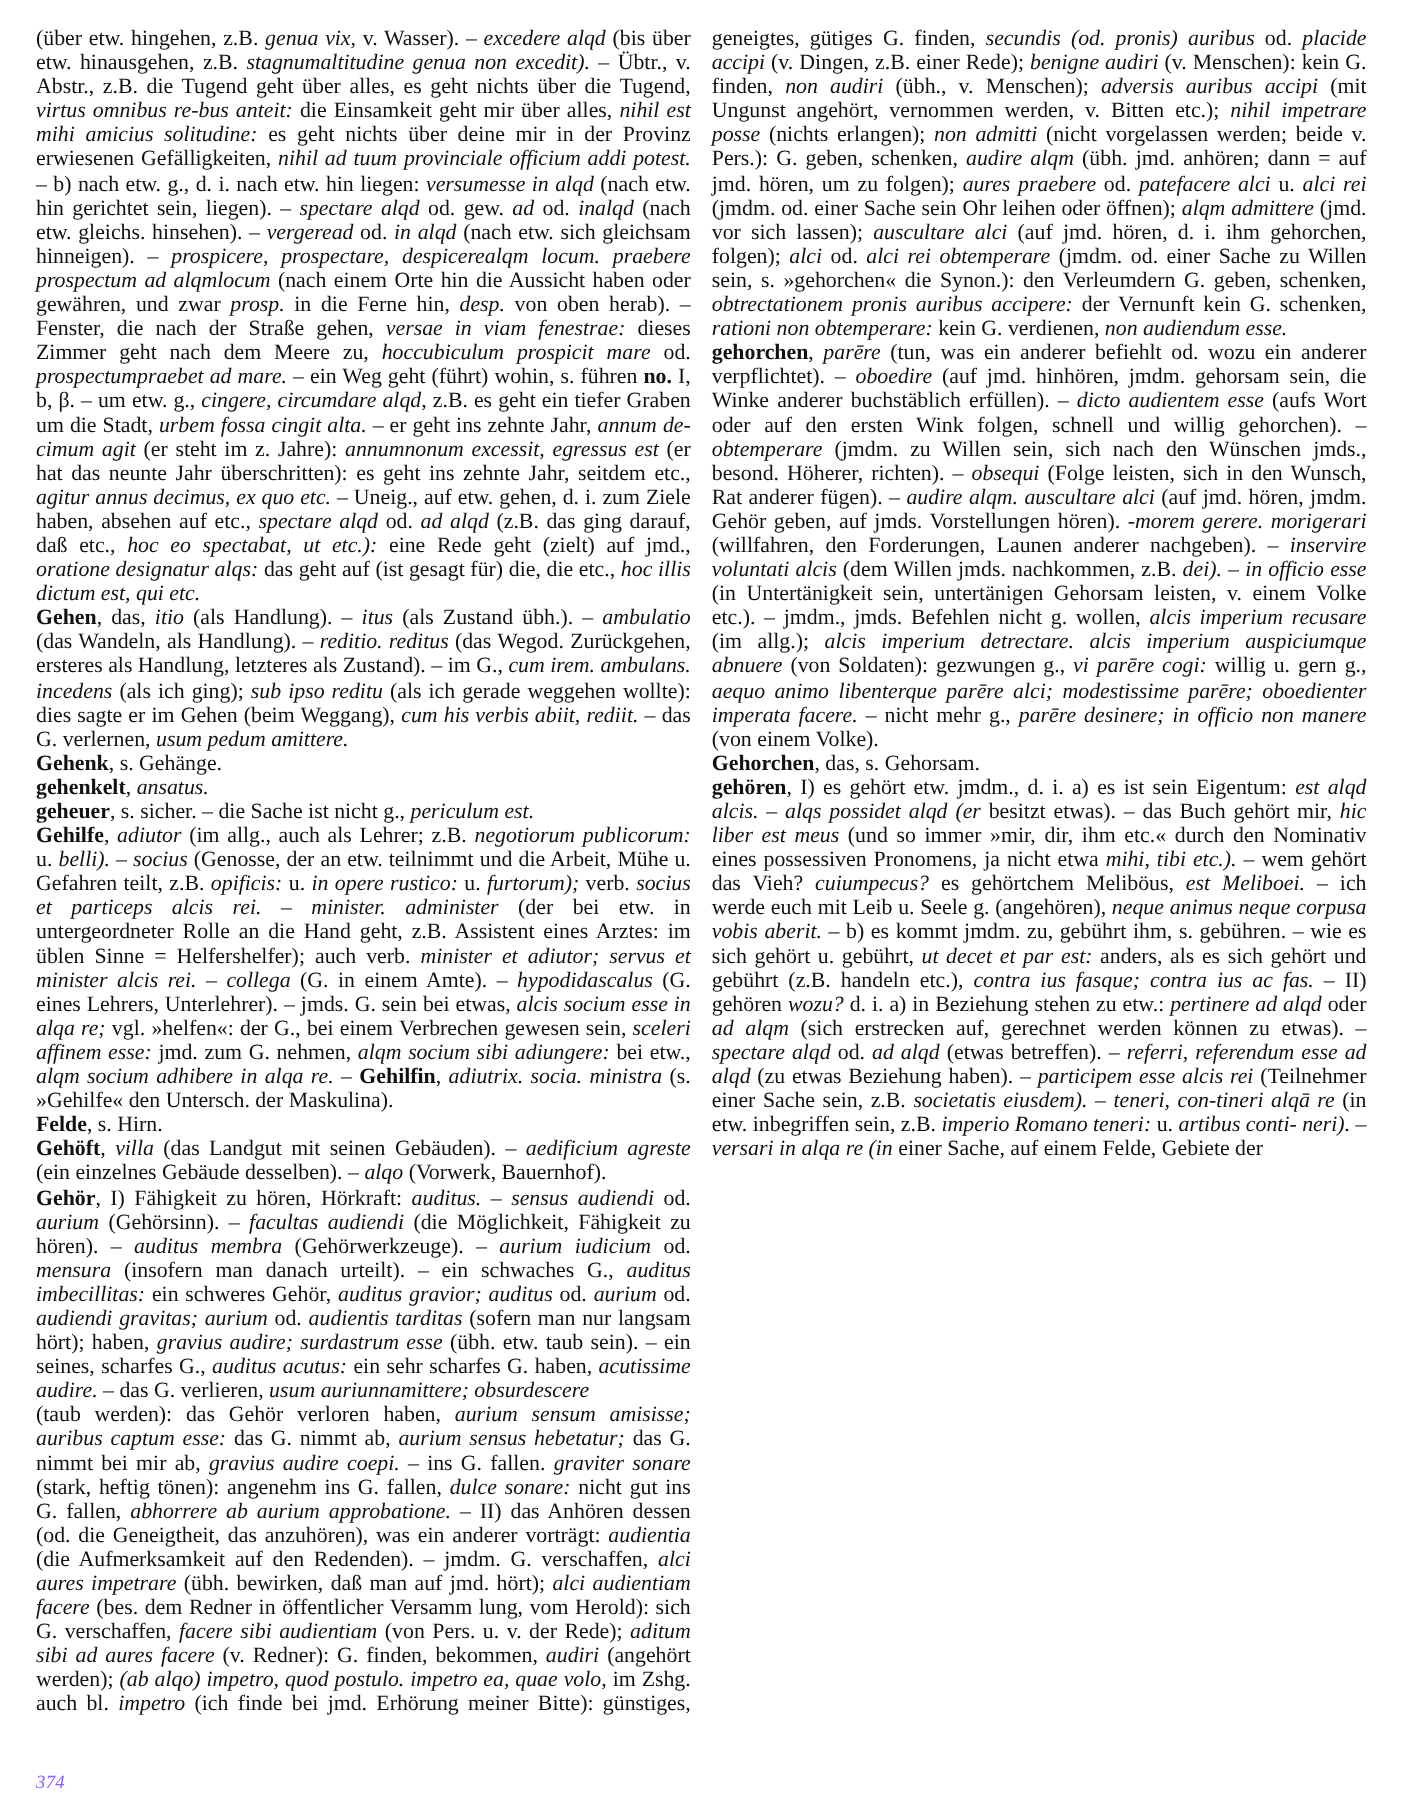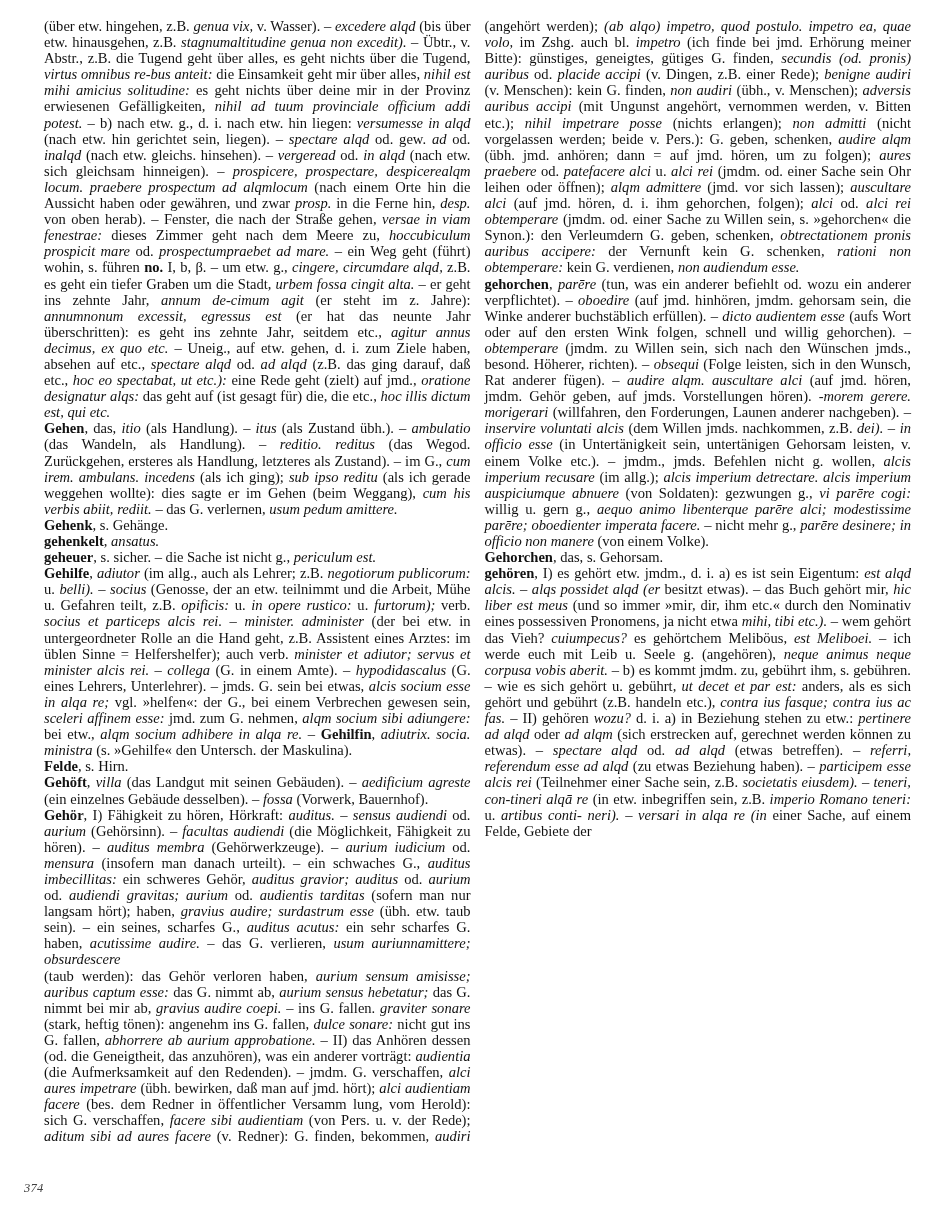--- a/index.html
+++ b/index.html
@@ -26,57 +26,56 @@
   .columns {
     column-count: 2;
     column-gap: 14px;
     column-fill: auto;
     height: 1140px;
     font-size: 14.55px;
     line-height: 16.1px;
     text-align: justify;
     text-justify: inter-word;
     hyphens: manual;
-    margin-left: 20px;
   }
   .entry {
     margin: 0;
     padding: 0;
     text-indent: 0;
     text-align: justify;
   }
   .entry + .entry { margin-top: 0; }
   b { font-weight: bold; }
   i { font-style: italic; }
   .pagenum {
     position: absolute;
     left: 24px;
     bottom: 14px;
     font-size: 12.5px;
     font-style: italic;
-    color: #404040;
+    color: #8b5cf6;
     letter-spacing: 0.2px;
   }
   
   .entry:last-child { }
 </style>
 </head>
 <body>
 
 <div class="page">
   <div class="columns">
 
     <div class="entry">(über etw. hingehen, z.B. <i>genua vix,</i> v. Wasser). – <i>excedere alqd</i> (bis über etw. hinausgehen, z.B. <i>stagnumaltitudine genua non excedit).</i> – Übtr., v. Abstr., z.B. die Tugend geht über alles, es geht nichts über die Tugend, <i>virtus omnibus re-bus anteit:</i> die Einsamkeit geht mir über alles, <i>nihil est mihi amicius solitudine:</i> es geht nichts über deine mir in der Provinz erwiesenen Gefälligkeiten, <i>nihil ad tuum provinciale officium addi potest.</i> – b) nach etw. g., d. i. nach etw. hin liegen: <i>versumesse in alqd</i> (nach etw. hin gerichtet sein, liegen). – <i>spectare alqd</i> od. gew. <i>ad</i> od. <i>inalqd</i> (nach etw. gleichs. hinsehen). – <i>vergeread</i> od. <i>in alqd</i> (nach etw. sich gleichsam hinneigen). – <i>prospicere, prospectare, despicerealqm locum. praebere prospectum ad alqmlocum</i> (nach einem Orte hin die Aussicht haben oder gewähren, und zwar <i>prosp.</i> in die Ferne hin, <i>desp.</i> von oben herab). – Fenster, die nach der Straße gehen, <i>versae in viam fenestrae:</i> dieses Zimmer geht nach dem Meere zu, <i>hoccubiculum prospicit mare</i> od. <i>prospectumpraebet ad mare.</i> – ein Weg geht (führt) wohin, s. führen <b>no.</b> I, b, β. – um etw. g., <i>cingere, circumdare alqd,</i> z.B. es geht ein tiefer Graben um die Stadt, <i>urbem fossa cingit alta.</i> – er geht ins zehnte Jahr, <i>annum de-cimum agit</i> (er steht im z. Jahre): <i>annumnonum excessit, egressus est</i> (er hat das neunte Jahr überschritten): es geht ins zehnte Jahr, seitdem etc., <i>agitur annus decimus, ex quo etc.</i> – Uneig., auf etw. gehen, d. i. zum Ziele haben, absehen auf etc., <i>spectare alqd</i> od. <i>ad alqd</i> (z.B. das ging darauf, daß etc., <i>hoc eo spectabat, ut etc.):</i> eine Rede geht (zielt) auf jmd., <i>oratione designatur alqs:</i> das geht auf (ist gesagt für) die, die etc., <i>hoc illis dictum est, qui etc.</i></div>
     <div class="entry"><b>Gehen</b>, das, <i>itio</i> (als Handlung). – <i>itus</i> (als Zustand übh.). – <i>ambulatio</i> (das Wandeln, als Handlung). – <i>reditio. reditus</i> (das Wegod. Zurückgehen, ersteres als Handlung, letzteres als Zustand). – im G., <i>cum irem. ambulans. incedens</i> (als ich ging); <i>sub ipso reditu</i> (als ich gerade weggehen wollte): dies sagte er im Gehen (beim Weggang), <i>cum his verbis abiit, rediit.</i> – das G. verlernen, <i>usum pedum amittere.</i></div>
     <div class="entry"><b>Gehenk</b>, s. Gehänge.</div>
     <div class="entry"><b>gehenkelt</b>, <i>ansatus.</i></div>
     <div class="entry"><b>geheuer</b>, s. sicher. – die Sache ist nicht g., <i>periculum est.</i></div>
     <div class="entry"><b>Gehilfe</b>, <i>adiutor</i> (im allg., auch als Lehrer; z.B. <i>negotiorum publicorum:</i> u. <i>belli).</i> – <i>socius</i> (Genosse, der an etw. teilnimmt und die Arbeit, Mühe u. Gefahren teilt, z.B. <i>opificis:</i> u. <i>in opere rustico:</i> u. <i>furtorum);</i> verb. <i>socius et particeps alcis rei.</i> – <i>minister. administer</i> (der bei etw. in untergeordneter Rolle an die Hand geht, z.B. Assistent eines Arztes: im üblen Sinne = Helfershelfer); auch verb. <i>minister et adiutor; servus et minister alcis rei.</i> – <i>collega</i> (G. in einem Amte). – <i>hypodidascalus</i> (G. eines Lehrers, Unterlehrer). – jmds. G. sein bei etwas, <i>alcis socium esse in alqa re;</i> vgl. »helfen«: der G., bei einem Verbrechen gewesen sein, <i>sceleri affinem esse:</i> jmd. zum G. nehmen, <i>alqm socium sibi adiungere:</i> bei etw., <i>alqm socium adhibere in alqa re.</i> – <b>Gehilfin</b>, <i>adiutrix. socia. ministra</i> (s. »Gehilfe« den Untersch. der Maskulina).</div>
     <div class="entry"><b>Felde</b>, s. Hirn.</div>
-    <div class="entry"><b>Gehöft</b>, <i>villa</i> (das Landgut mit seinen Gebäuden). – <i>aedificium agreste</i> (ein einzelnes Gebäude desselben). – <i>fossa</i> (Vorwerk, Bauernhof).</div>
+    <div class="entry"><b>Gehöft</b>, <i>villa</i> (das Landgut mit seinen Gebäuden). – <i>aedificium agreste</i> (ein einzelnes Gebäude desselben). – <i>alqo</i> (Vorwerk, Bauernhof).</div>
     <div class="entry"><b>Gehör</b>, I) Fähigkeit zu hören, Hörkraft: <i>auditus.</i> – <i>sensus audiendi</i> od. <i>aurium</i> (Gehörsinn). – <i>facultas audiendi</i> (die Möglichkeit, Fähigkeit zu hören). – <i>auditus membra</i> (Gehörwerkzeuge). – <i>aurium iudicium</i> od. <i>mensura</i> (insofern man danach urteilt). – ein schwaches G., <i>auditus imbecillitas:</i> ein schweres Gehör, <i>auditus gravior; auditus</i> od. <i>aurium</i> od. <i>audiendi gravitas; aurium</i> od. <i>audientis tarditas</i> (sofern man nur langsam hört); haben, <i>gravius audire; surdastrum esse</i> (übh. etw. taub sein). – ein seines, scharfes G., <i>auditus acutus:</i> ein sehr scharfes G. haben, <i>acutissime audire.</i> – das G. verlieren, <i>usum auriunnamittere; obsurdescere</i></div>
 
     <div class="entry">(taub werden): das Gehör verloren haben, <i>aurium sensum amisisse; auribus captum esse:</i> das G. nimmt ab, <i>aurium sensus hebetatur;</i> das G. nimmt bei mir ab, <i>gravius audire coepi.</i> – ins G. fallen. <i>graviter sonare</i> (stark, heftig tönen): angenehm ins G. fallen, <i>dulce sonare:</i> nicht gut ins G. fallen, <i>abhorrere ab aurium approbatione.</i> – II) das Anhören dessen (od. die Geneigtheit, das anzuhören), was ein anderer vorträgt: <i>audientia</i> (die Aufmerksamkeit auf den Redenden). – jmdm. G. verschaffen, <i>alci aures impetrare</i> (übh. bewirken, daß man auf jmd. hört); <i>alci audientiam facere</i> (bes. dem Redner in öffentlicher Versamm lung, vom Herold): sich G. verschaffen, <i>facere sibi audientiam</i> (von Pers. u. v. der Rede); <i>aditum sibi ad aures facere</i> (v. Redner): G. finden, bekommen, <i>audiri</i> (angehört werden); <i>(ab alqo) impetro, quod postulo. impetro ea, quae volo,</i> im Zshg. auch bl. <i>impetro</i> (ich finde bei jmd. Erhörung meiner Bitte): günstiges, geneigtes, gütiges G. finden, <i>secundis (od. pronis) auribus</i> od. <i>placide accipi</i> (v. Dingen, z.B. einer Rede); <i>benigne audiri</i> (v. Menschen): kein G. finden, <i>non audiri</i> (übh., v. Menschen); <i>adversis auribus accipi</i> (mit Ungunst angehört, vernommen werden, v. Bitten etc.); <i>nihil impetrare posse</i> (nichts erlangen); <i>non admitti</i> (nicht vorgelassen werden; beide v. Pers.): G. geben, schenken, <i>audire alqm</i> (übh. jmd. anhören; dann = auf jmd. hören, um zu folgen); <i>aures praebere</i> od. <i>patefacere alci</i> u. <i>alci rei</i> (jmdm. od. einer Sache sein Ohr leihen oder öffnen); <i>alqm admittere</i> (jmd. vor sich lassen); <i>auscultare alci</i> (auf jmd. hören, d. i. ihm gehorchen, folgen); <i>alci</i> od. <i>alci rei obtemperare</i> (jmdm. od. einer Sache zu Willen sein, s. »gehorchen« die Synon.): den Verleumdern G. geben, schenken, <i>obtrectationem pronis auribus accipere:</i> der Vernunft kein G. schenken, <i>rationi non obtemperare:</i> kein G. verdienen, <i>non audiendum esse.</i></div>
     <div class="entry"><b>gehorchen</b>, <i>parēre</i> (tun, was ein anderer befiehlt od. wozu ein anderer verpflichtet). – <i>oboedire</i> (auf jmd. hinhören, jmdm. gehorsam sein, die Winke anderer buchstäblich erfüllen). – <i>dicto audientem esse</i> (aufs Wort oder auf den ersten Wink folgen, schnell und willig gehorchen). – <i>obtemperare</i> (jmdm. zu Willen sein, sich nach den Wünschen jmds., besond. Höherer, richten). – <i>obsequi</i> (Folge leisten, sich in den Wunsch, Rat anderer fügen). – <i>audire alqm. auscultare alci</i> (auf jmd. hören, jmdm. Gehör geben, auf jmds. Vorstellungen hören). -<i>morem gerere. morigerari</i> (willfahren, den Forderungen, Launen anderer nachgeben). – <i>inservire voluntati alcis</i> (dem Willen jmds. nachkommen, z.B. <i>dei).</i> – <i>in officio esse</i> (in Untertänigkeit sein, untertänigen Gehorsam leisten, v. einem Volke etc.). – jmdm., jmds. Befehlen nicht g. wollen, <i>alcis imperium recusare</i> (im allg.); <i>alcis imperium detrectare. alcis imperium auspiciumque abnuere</i> (von Soldaten): gezwungen g., <i>vi parēre cogi:</i> willig u. gern g., <i>aequo animo libenterque parēre alci; modestissime parēre; oboedienter imperata facere.</i> – nicht mehr g., <i>parēre desinere; in officio non manere</i> (von einem Volke).</div>
     <div class="entry"><b>Gehorchen</b>, das, s. Gehorsam.</div>
     <div class="entry"><b>gehören</b>, I) es gehört etw. jmdm., d. i. a) es ist sein Eigentum: <i>est alqd alcis.</i> – <i>alqs possidet alqd (er</i> besitzt etwas). – das Buch gehört mir, <i>hic liber est meus</i> (und so immer »mir, dir, ihm etc.« durch den Nominativ eines possessiven Pronomens, ja nicht etwa <i>mihi, tibi etc.).</i> – wem gehört das Vieh? <i>cuiumpecus?</i> es gehörtchem Meliböus, <i>est Meliboei.</i> – ich werde euch mit Leib u. Seele g. (angehören), <i>neque animus neque corpusa vobis aberit.</i> – b) es kommt jmdm. zu, gebührt ihm, s. gebühren. – wie es sich gehört u. gebührt, <i>ut decet et par est:</i> anders, als es sich gehört und gebührt (z.B. handeln etc.), <i>contra ius fasque; contra ius ac fas.</i> – II) gehören <i>wozu?</i> d. i. a) in Beziehung stehen zu etw.: <i>pertinere ad alqd</i> oder <i>ad alqm</i> (sich erstrecken auf, gerechnet werden können zu etwas). – <i>spectare alqd</i> od. <i>ad alqd</i> (etwas betreffen). – <i>referri, referendum esse ad alqd</i> (zu etwas Beziehung haben). – <i>participem esse alcis rei</i> (Teilnehmer einer Sache sein, z.B. <i>societatis eiusdem).</i> – <i>teneri, con-tineri alqā re</i> (in etw. inbegriffen sein, z.B. <i>imperio Romano teneri:</i> u. <i>artibus conti- neri).</i> – <i>versari in alqa re (in</i> einer Sache, auf einem Felde, Gebiete der</div>
 
   </div>
 
   <div class="pagenum">374</div>

